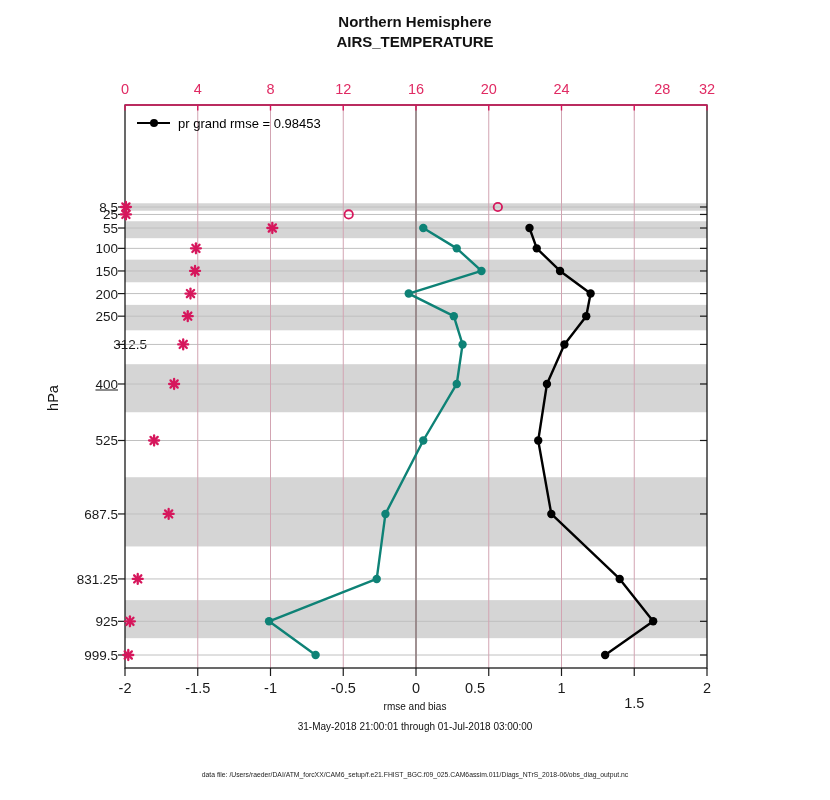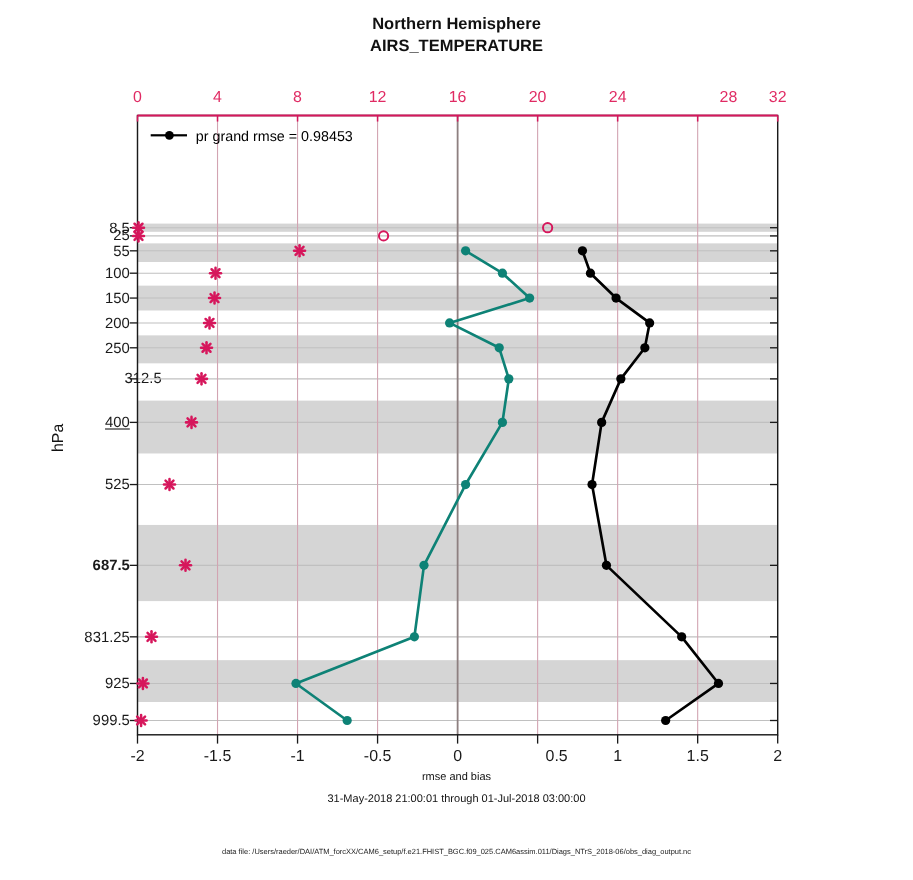--- a/index.html
+++ b/index.html
@@ -50,21 +50,21 @@
       <div class="abs yTick" style="top: 207px;">8.5</div>
       <div class="abs yTick" style="top: 214.459px;">25</div>
       <div class="abs yTick" style="top: 228.021px;">55</div>
       <div class="abs yTick" style="top: 248.364px;">100</div>
       <div class="abs yTick" style="top: 270.968px;">150</div>
       <div class="abs yTick" style="top: 293.571px;">200</div>
       <div class="abs yTick" style="top: 316.175px;">250</div>
       <div class="abs yTick" style="top: 344.429px; padding-left: 29px;">312.5</div>
       <div class="abs yTick" style="top: 383.985px; text-decoration: underline;">400</div>
       <div class="abs yTick" style="top: 440.493px; text-align: right;">525</div>
-      <div class="abs yTick" style="top: 513.955px; font-weight: bold;">687.5</div>
+      <div class="abs yTick" style="top: 513.955px;">687.5</div>
       <div class="abs yTick" style="top: 578.939px;">831.25</div>
       <div class="abs yTick" style="top: 621.321px;">925</div>
       <div class="abs yTick" style="top: 655px;">999.5</div>
     </div>
   <div class="abs" id="ylabel">hPa</div>
 
   <div class="abs" id="plot">
     <svg id="plotsvg" width="582" height="563">
         <rect x="0" y="98.27043390514632" width="582" height="7.459132189707361" fill="#d5d5d5"></rect>
         <rect x="0" y="116.2401614530777" width="582" height="16.952573158425835" fill="#d5d5d5"></rect>
@@ -266,22 +266,22 @@
       <div class="legtext" style="color: #000000;">pr grand rmse = 0.98453</div>
     </div>
   </div>
 
   <div id="botTicks">
       <div class="abs botTick" style="left: 125px;">-2</div>
       <div class="abs botTick" style="left: 197.75px;">-1.5</div>
       <div class="abs botTick" style="left: 270.5px;">-1</div>
       <div class="abs botTick" style="left: 343.25px;">-0.5</div>
       <div class="abs botTick" style="left: 416px;">0</div>
-      <div class="abs botTick" style="left: 506px; text-align: right;">0.5</div>
+      <div class="abs botTick" style="left: 475px; text-align: right;">0.5</div>
       <div class="abs botTick" style="left: 561.5px;">1</div>
-      <div class="abs botTick" style="left: 634.25px;">1.5</div>
+      <div class="abs botTick" style="left: 634.25px; margin-top: 15px;">1.5</div>
       <div class="abs botTick" style="left: 707px;">2</div>
     </div>
   <div class="abs ctr" id="xlabel">rmse and bias</div>
   <div class="abs ctr" id="daterange">31-May-2018 21:00:01 through 01-Jul-2018 03:00:00</div>
   <div class="abs ctr" id="fineprint">data file: /Users/raeder/DAI/ATM_forcXX/CAM6_setup/f.e21.FHIST_BGC.f09_025.CAM6assim.011/Diags_NTrS_2018-06/obs_diag_output.nc</div>
 
 </div>
 
 </body></html>

